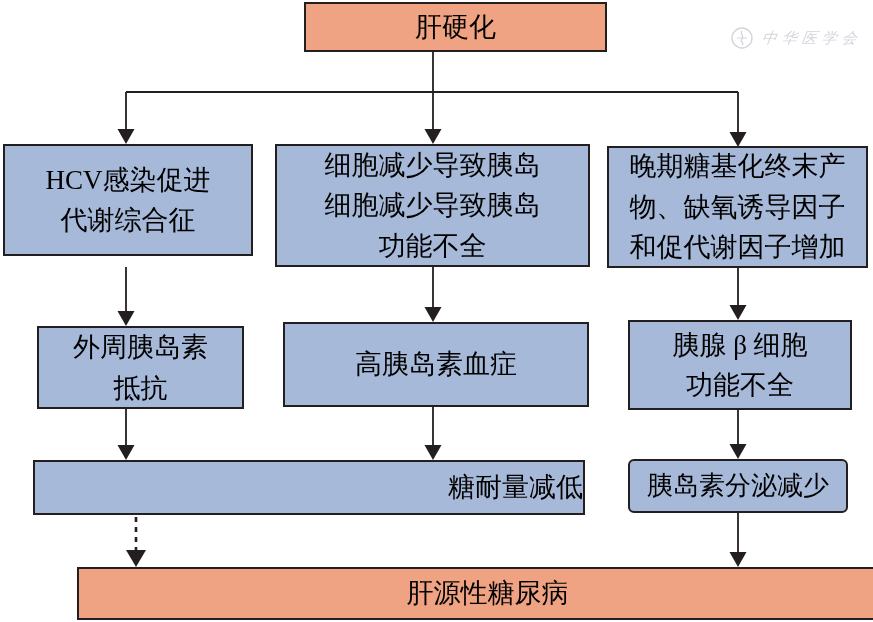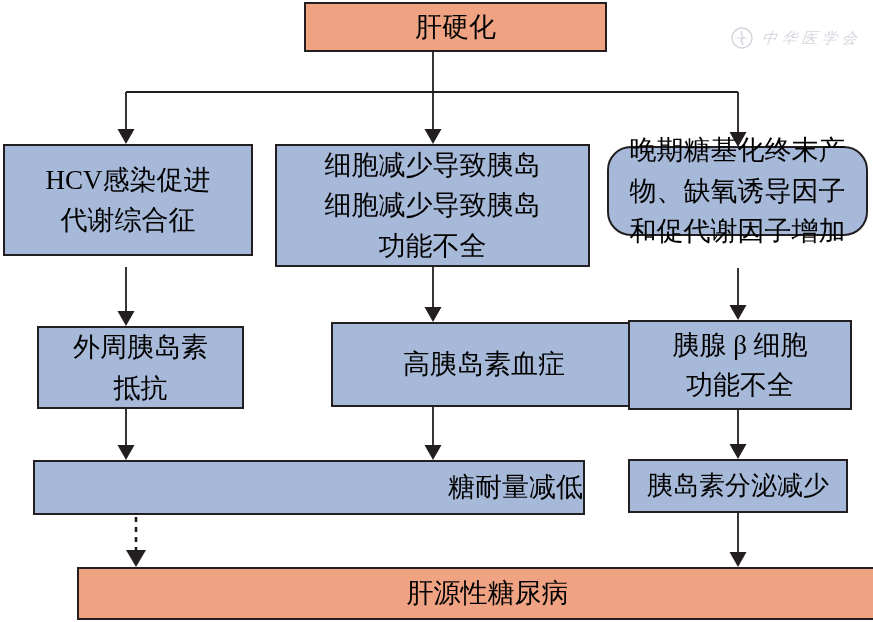--- a/index.html
+++ b/index.html
@@ -31,26 +31,26 @@
     font-size:27px;
     line-height:1.5;
   }
   .node .ln{display:block;white-space:nowrap;}
   .blue{background:var(--blue);}
   .orange{background:var(--orange);}
 
   .n-root{left:304px;top:2px;width:303px;height:50px;line-height:1;}
   .n-c1{left:3px;top:144px;width:250px;height:112px;text-align:right;}
   .n-c2{left:275px;top:144px;width:315px;height:123px;}
-  .n-c3{left:607px;top:146px;width:261px;height:90px;border-radius:24px;}
+  .n-c3{left:607px;top:146px;width:261px;height:122px;}
   .n-m1{left:37px;top:326px;width:207px;height:83px;}
-  .n-m2{left:283px;top:322px;width:306px;height:85px;line-height:1;margin-left:48px;}
+  .n-m2{left:283px;top:322px;width:306px;height:85px;line-height:1;}
   .n-m3{left:628px;top:320px;width:224px;height:90px;text-align:right;}
   .n-r1{left:33px;top:460px;width:552px;height:55px;line-height:1;align-items:flex-end;}
-  .n-r2{left:628px;top:459px;width:220px;height:54px;line-height:1;font-size:26px;}
+  .n-r2{left:628px;top:459px;width:220px;height:54px;line-height:1;font-size:26px;border-radius:6px;}
   .n-final{left:77px;top:567px;width:821px;height:53px;line-height:1;}
 
   .watermark{
     position:absolute;left:730px;top:18px;width:140px;height:40px;
     display:flex;align-items:center;gap:8px;
     color:#c3c7d0;opacity:.75;
     pointer-events:none;
   }
   .wm-emblem{display:inline-flex;flex:0 0 auto;}
   .wm-text{

